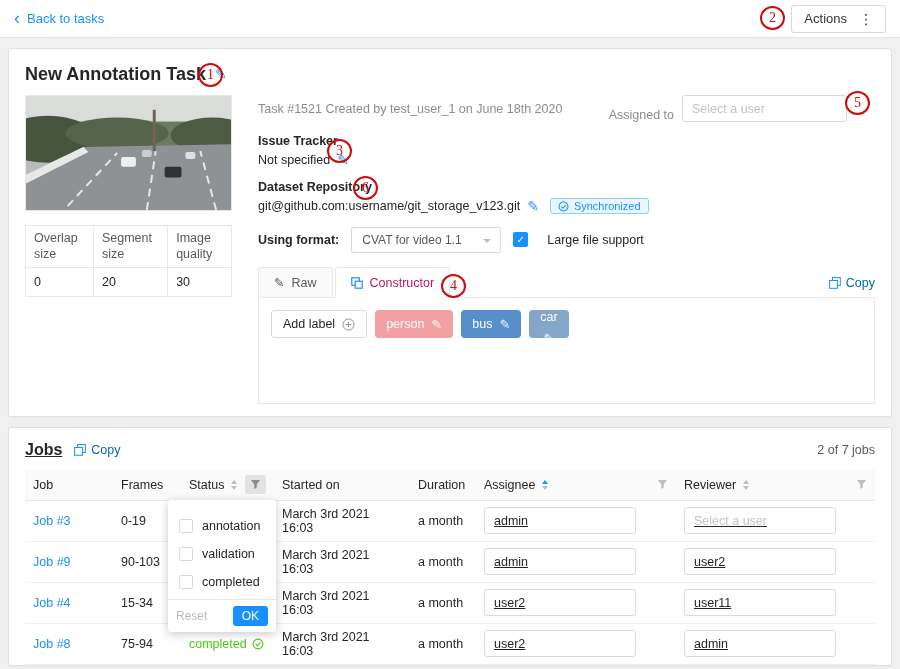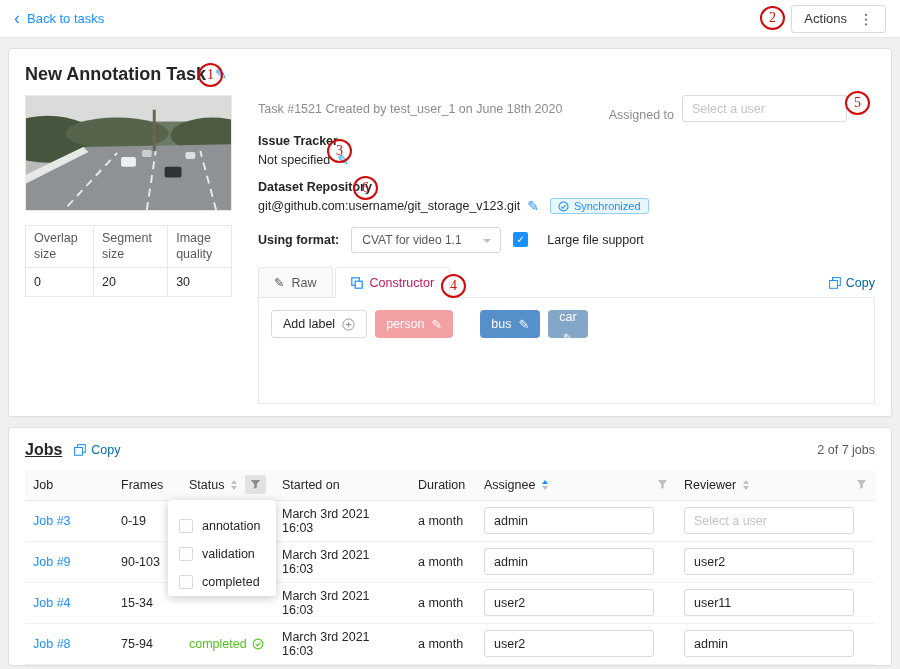--- a/index.html
+++ b/index.html
@@ -103,21 +103,21 @@
   .jobs-table td { padding:6px 8px; border-bottom:1px solid #f0f0f0; color:#262626; height:40px; }
   .job-link { color:#1890ff; text-decoration:none; cursor:pointer; }
   .sorter { display:inline-flex; flex-direction:column; margin-left:7px; }
   .sorter i { display:block; width:0; height:0; border-left:3.5px solid transparent; border-right:3.5px solid transparent; }
   .caret-up { border-bottom:4.5px solid #bfbfbf; margin-bottom:2px; }
   .caret-down { border-top:4.5px solid #bfbfbf; }
   .caret-up.blue { border-bottom-color:#1890ff; }
   .funnel { margin-left:auto; display:flex; align-items:center; cursor:pointer; }
   .funnel.boxed { background:#e2e2e2; padding:4px 5px; border-radius:2px; }
   .status-completed { color:#52c41a; display:inline-flex; align-items:center; gap:5px; }
-  .cell-input { width:170px; }
+  .cell-input { width:152px;text-decoration:underline; }
   
   .filter-dropdown {
     position:absolute; left:159px; top:72px; width:108px; background:#fff; border-radius:3px;
     box-shadow:0 2px 10px rgba(0,0,0,0.22); z-index:20; padding-top:12px; font-size:12.5px;
   }
   .filter-option { display:flex; align-items:center; gap:9px; padding:7px 11px; cursor:pointer; color:#262626; }
   .filter-footer { border-top:1px solid #e8e8e8; display:flex; justify-content:space-between; align-items:center; padding:6px 8px; margin-top:3px; }
   .reset-link { color:#bcbcbc; font-size:12px; cursor:pointer; }
   .ok-btn { background:#1890ff; color:#fff; border:none; border-radius:3px; font-size:12px; padding:3px 9px; cursor:pointer; font-family:inherit; }
   
@@ -256,21 +256,21 @@
           <span>Add label</span>
           <svg width="13" height="13" viewBox="0 0 14 14">
             <circle cx="7" cy="7" r="6" fill="none" stroke="#8c8c8c"></circle>
             <path d="M7 4v6M4 7h6" stroke="#8c8c8c"></path>
           </svg>
         </button>
         <span class="chip" style="background-color: rgb(242, 160, 164);">
           <span>person</span>
           <span class="chip-edit">✎</span>
         </span>
-        <span class="chip" style="background-color: rgb(86, 143, 201); margin-left: 19px;">
+        <span class="chip" style="background-color: rgb(86, 143, 201);">
           <span>bus</span>
           <span class="chip-edit">✎</span>
         </span>
         <span class="chip" style="background-color: rgb(131, 166, 201); flex-direction: column;">
           <span>car</span>
           <span class="chip-edit">✎</span>
         </span>
       </div>
     </div>
   </div>
@@ -419,20 +419,24 @@
       <span>annotation</span>
     </div>
     <div class="filter-option">
       <span class="cb-empty"></span>
       <span>validation</span>
     </div>
     <div class="filter-option">
       <span class="cb-empty"></span>
       <span>completed</span>
     </div>
+    <div class="filter-footer">
+      <span class="reset-link">Reset</span>
+      <button class="ok-btn">OK</button>
+    </div>
   </div>
 </div>
 
 <div class="callout c1">1</div>
 <div class="callout c2">2</div>
 <div class="callout c3">3</div>
 <div class="callout c4">4</div>
 <div class="callout c5">5</div>
 <div class="callout c6">6</div>
 

